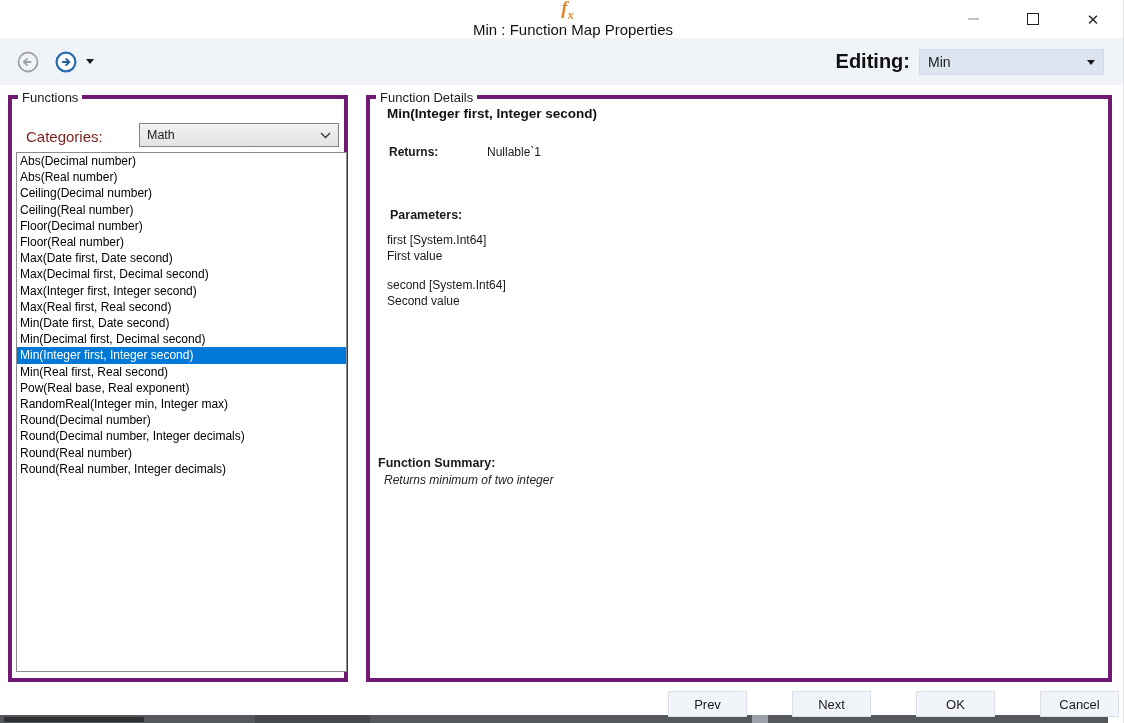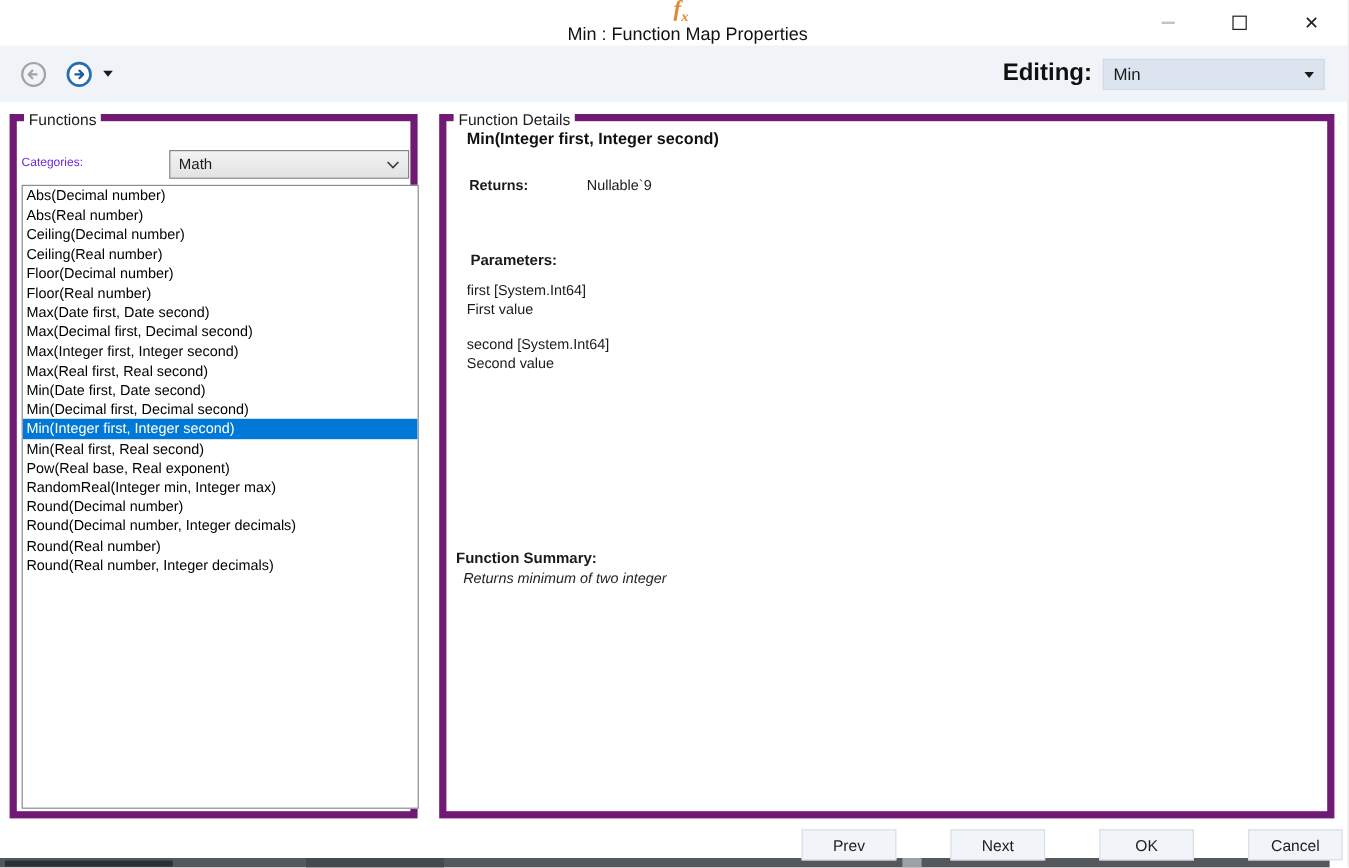--- a/index.html
+++ b/index.html
@@ -48,30 +48,30 @@
     width: 185px; height: 26px; background: #dbe4ef; border: 1px solid #d0dae8;
     display: flex; align-items: center; padding: 0 8px; font-size: 14px; position: relative;
   }
   .editing-combo .caret {
     position: absolute; right: 8px; top: 10px; width: 0; height: 0;
     border-left: 4.5px solid transparent; border-right: 4.5px solid transparent;
     border-top: 5px solid #1a1a1a;
   }
 
   
-  .groupbox { position: absolute; border: 6px solid #701a75; background: #fff; }
+  .groupbox { position: absolute; border: 4px solid #701a75; background: #fff; }
   .gb-label {
     position: absolute; top: -9px; left: 6px; background: #fff;
     padding: 0 4px; font-size: 13px; color: #1b1b1b; white-space: nowrap;
   }
   .functions-gb { left: 8px; top: 95px; width: 340px; height: 587px; }
   .details-gb  { left: 366px; top: 95px; width: 746px; height: 587px; }
 
   
-  .cat-label { position: absolute; left: 4px; top: 29px; font-size: 10px; color: #6d28d9; }
+  .cat-label { position: absolute; left: 14px; top: 29px; font-size: 15px; color: #7f1d1d; }
   .cat-combo {
     position: absolute; left: 127px; top: 24px; width: 200px; height: 24px;
     background: linear-gradient(#f2f2f2, #e3e3e3); border: 1px solid #838383;
     display: flex; align-items: center; padding: 0 7px; font-size: 12.5px;
   }
   .cat-combo svg { position: absolute; right: 7px; top: 8px; }
 
   
   .listbox {
     position: absolute; left: 4px; top: 53px; width: 331px; height: 520px;
@@ -187,21 +187,21 @@
         <div class="list-item">Round(Real number)</div>
         <div class="list-item">Round(Real number, Integer decimals)</div>
       </div>
   </div>
 
   <div class="groupbox details-gb">
     <span class="gb-label">Function Details</span>
     <div class="sig">Min(Integer first, Integer second)</div>
     <div class="returns-row">
       <span class="lbl">Returns:</span>
-      <span>Nullable`9</span>
+      <span>Nullable`1</span>
     </div>
     <div class="params-label">Parameters:</div>
     <div class="param-block param-1">
       <div>first [System.Int64]</div>
       <div>First value</div>
     </div>
     <div class="param-block param-2">
       <div>second [System.Int64]</div>
       <div>Second value</div>
     </div>

